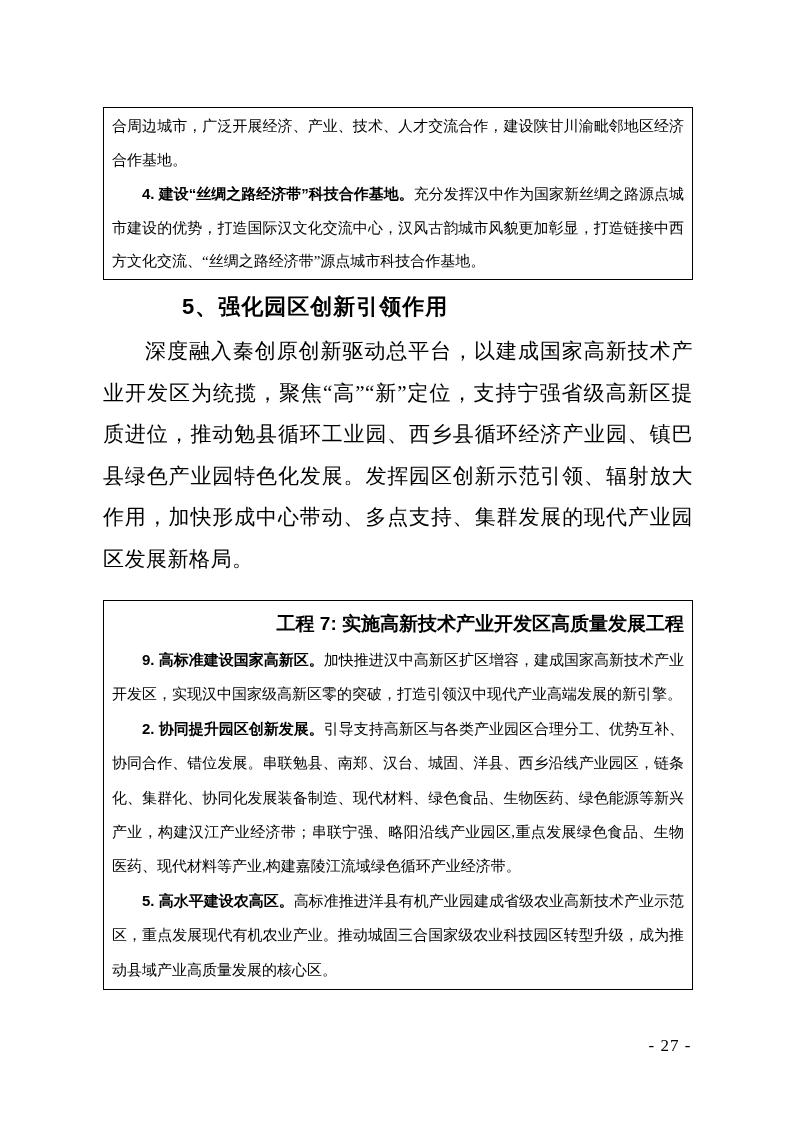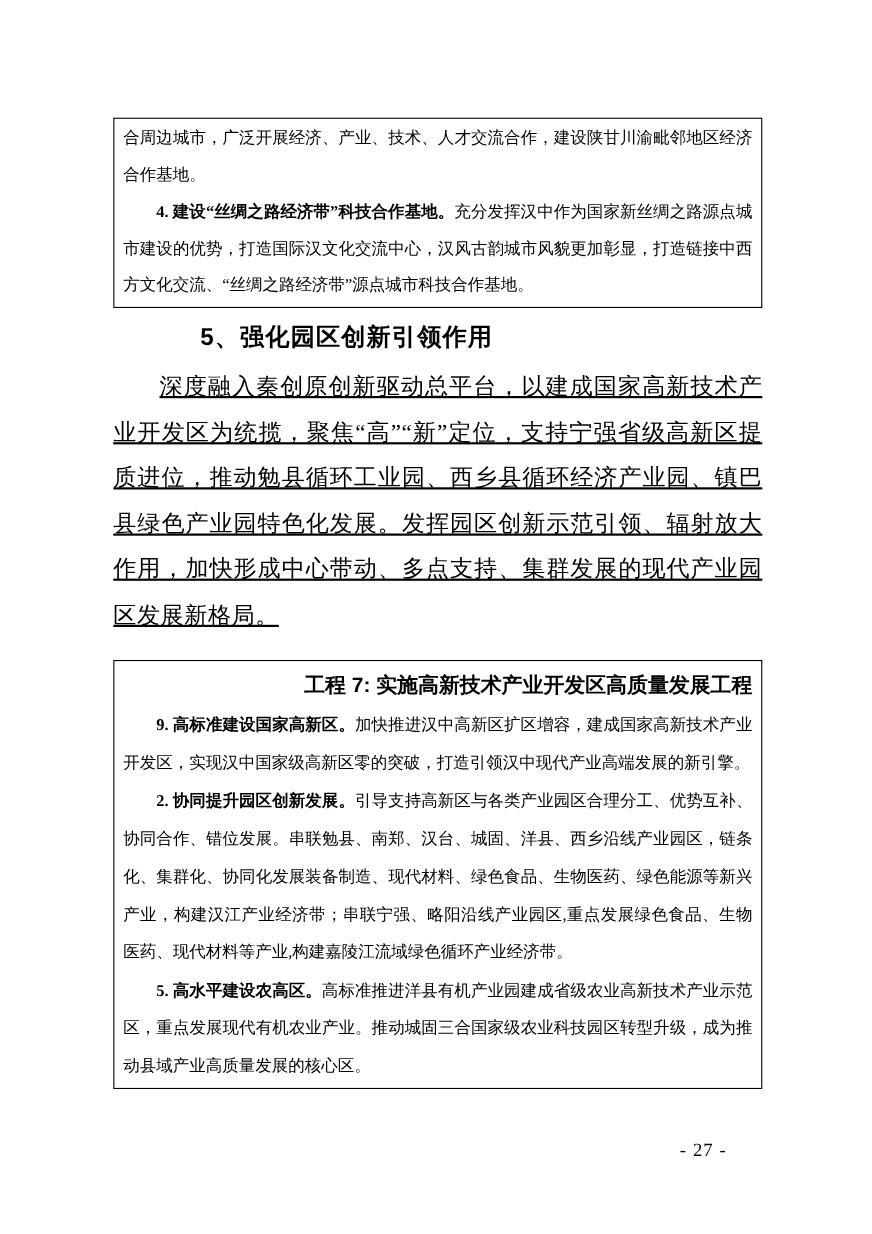--- a/index.html
+++ b/index.html
@@ -27,21 +27,21 @@
     padding: 2px 8px;
   }
   .top-box p {
     font-size: 15px;
     line-height: 33.5px;
     text-align: justify;
   }
   .indent { text-indent: 2em; }
   .lead {
     font-weight: bold;
-    font-family: Liberation Serif, serif;
+    font-family: Liberation Sans, sans-serif;
   }
   .section-heading {
     position: absolute;
     left: 140px;
     top: 292px;
     font-size: 22px;
     font-weight: bold;
     font-family: "Liberation Sans", "DejaVu Sans", sans-serif;
     letter-spacing: 1px;
     white-space: nowrap;
@@ -50,21 +50,20 @@
   .section-body {
     position: absolute;
     left: 103px;
     top: 331px;
     width: 590px;
     font-size: 21px;
     line-height: 41.5px;
     text-indent: 2em;
     text-align: justify;
     letter-spacing: 0.5px;
-    text-decoration: underline;
   }
   .project-box {
     top: 600px;
     height: 390px;
     padding: 4px 8px;
   }
   .box-title {
     text-align: right;
     font-weight: bold;
     font-family: "Liberation Sans", "DejaVu Sans", sans-serif;
@@ -74,20 +73,21 @@
   .project-box p {
     font-size: 15px;
     line-height: 34.4px;
     text-align: justify;
   }
   .page-number {
     position: absolute;
     left: 618px;
     top: 1036px;
     width: 104px;
+    text-align: center;
     font-size: 17px;
     letter-spacing: 1px;
   }
 </style>
 </head>
 <body>
 
 <div class="page">
 
   <div class="box top-box">

